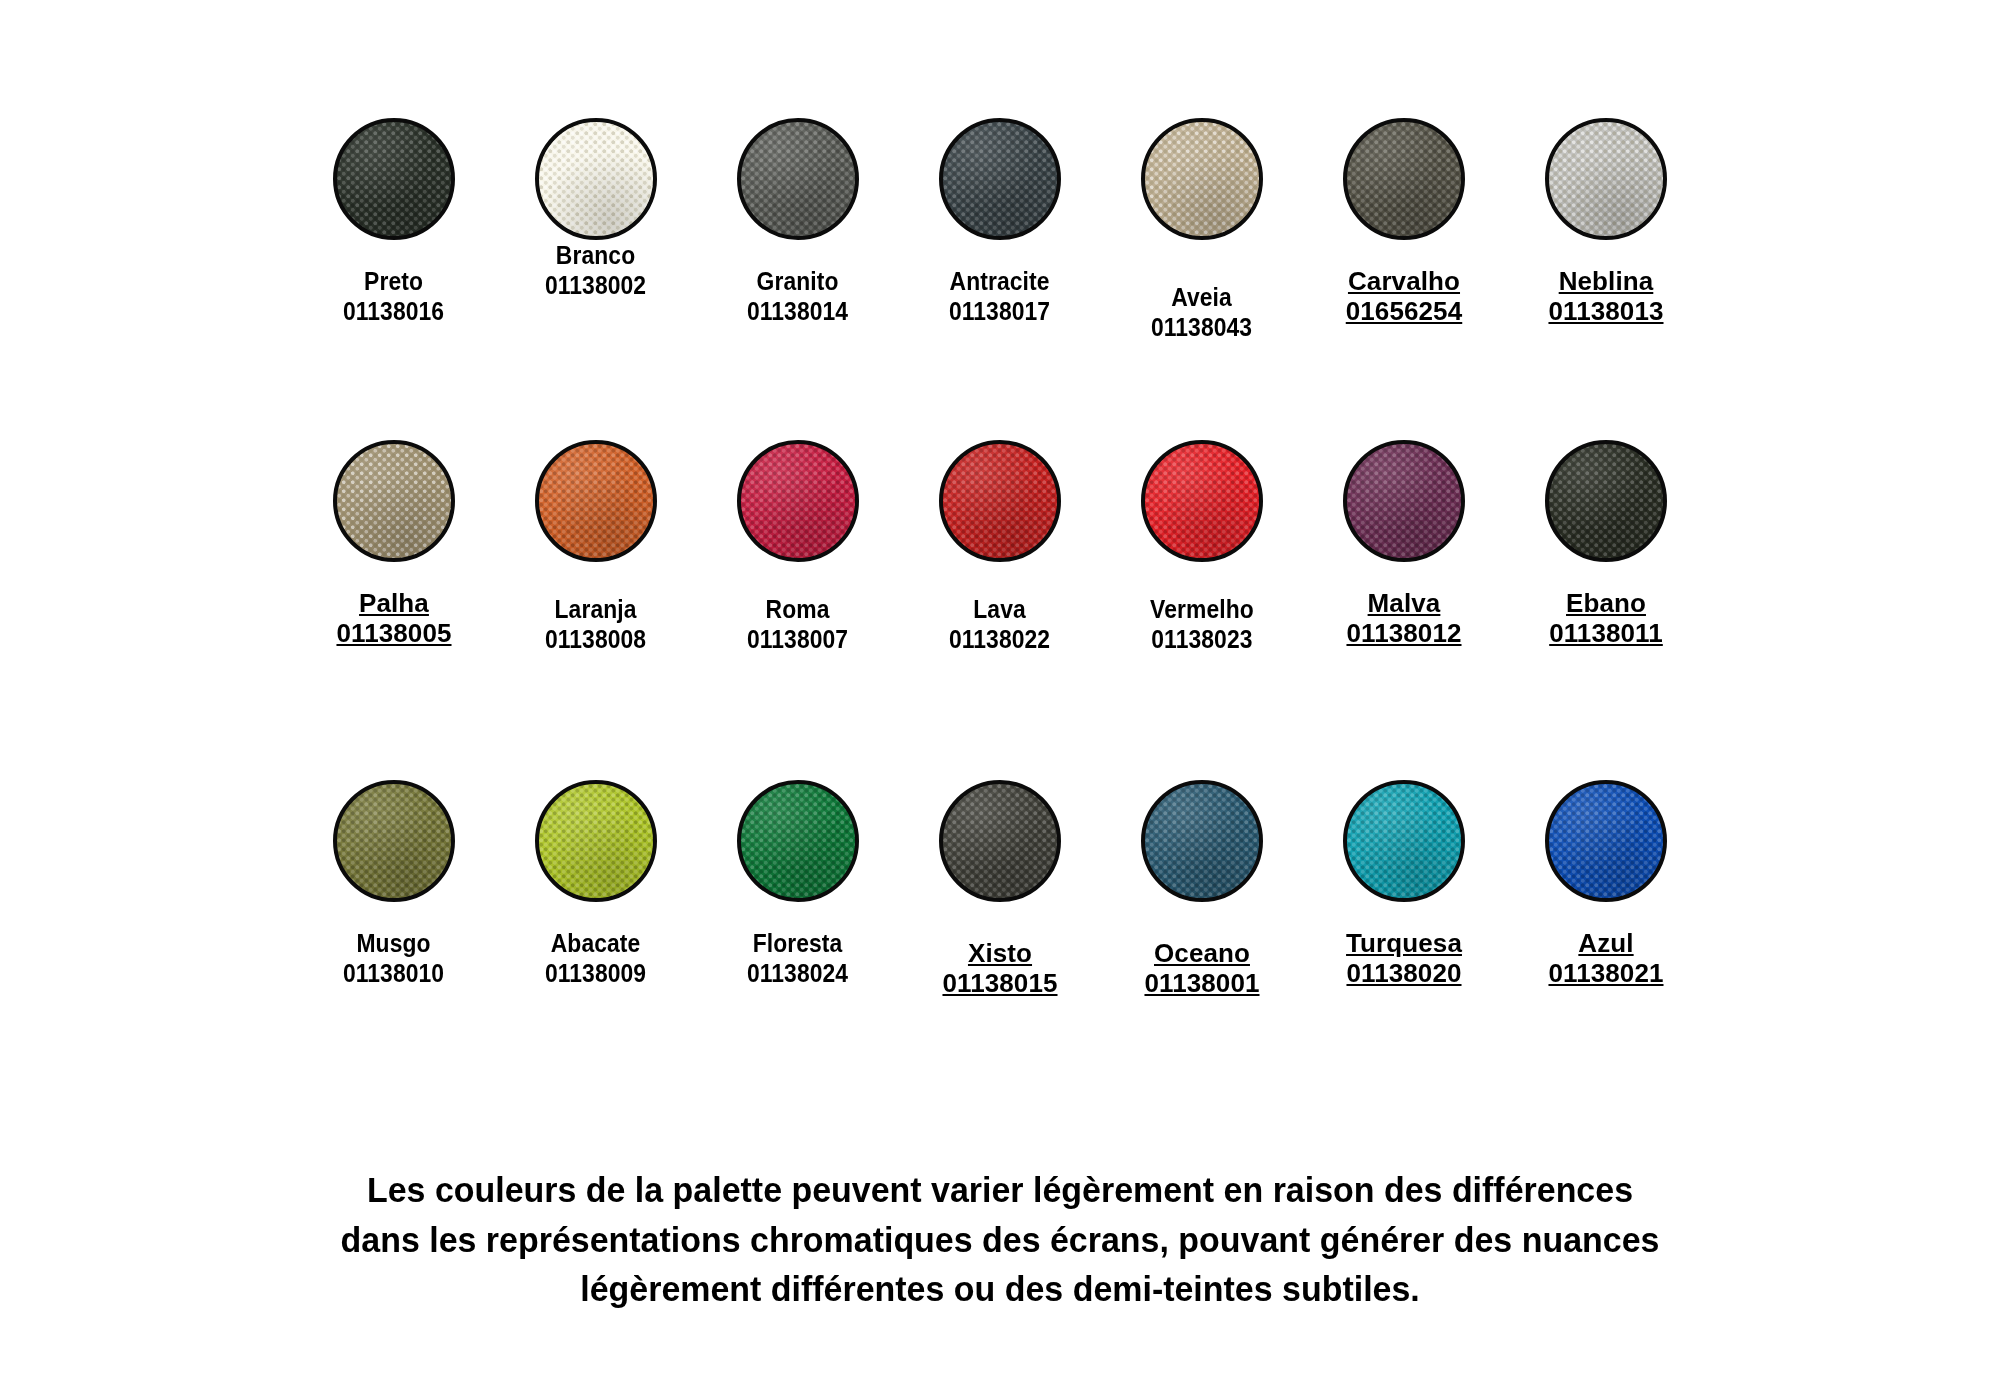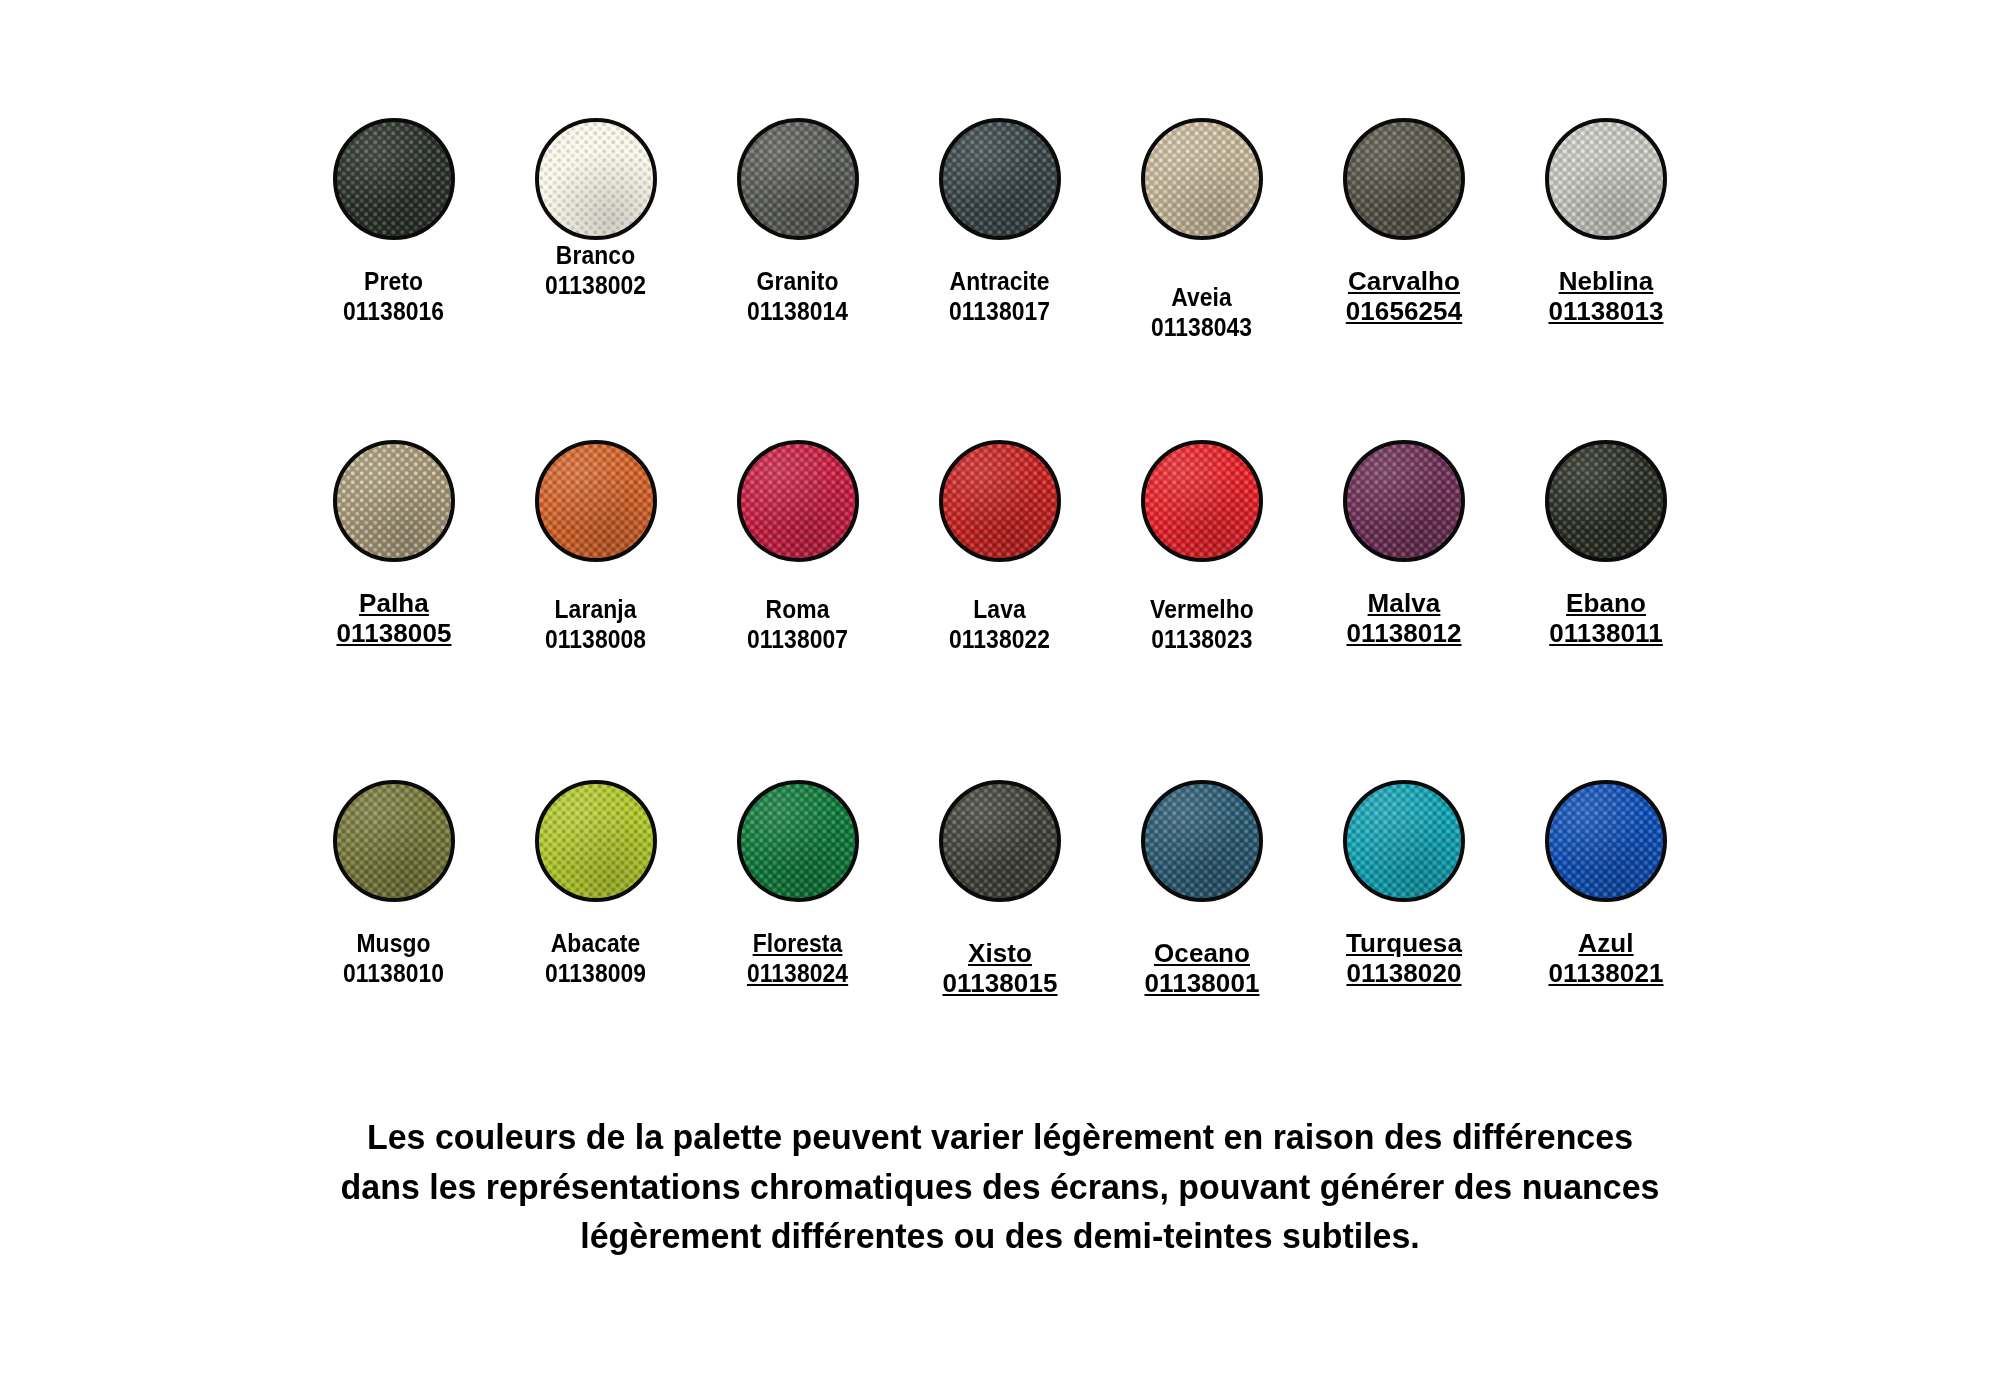--- a/index.html
+++ b/index.html
@@ -119,21 +119,21 @@
   .w-normal .swatch-name,
   .w-normal .swatch-code {
     transform: scaleX(1);
     text-decoration: underline;
   }
 
   
   .disclaimer {
     position: absolute;
     left: 0;
-    top: 1112px;
+    top: 1165px;
     width: 2000px;
     text-align: center;
     font-weight: bold;
     font-size: 35px;
     line-height: 1.42;
     padding: 0 180px;
     box-sizing: border-box;
   }
   .disclaimer span {
     display: block;
@@ -258,21 +258,21 @@
       </div>
       <div class="swatch-cell">
         <div class="swatch-disc" style="background-color: rgb(174, 197, 43);"></div>
         <div class="swatch-caption w-condensed" style="margin-top: 26px;">
           <span class="swatch-name">Abacate</span>
           <span class="swatch-code">01138009</span>
         </div>
       </div>
       <div class="swatch-cell">
         <div class="swatch-disc" style="background-color: rgb(16, 121, 58);"></div>
-        <div class="swatch-caption w-condensed" style="margin-top: 26px; text-decoration: underline;">
+        <div class="swatch-caption w-condensed" style="margin-top: 26px;">
           <span class="swatch-name">Floresta</span>
           <span class="swatch-code">01138024</span>
         </div>
       </div>
       <div class="swatch-cell">
         <div class="swatch-disc" style="background-color: rgb(67, 67, 60);"></div>
         <div class="swatch-caption w-normal" style="margin-top: 36px;">
           <span class="swatch-name">Xisto</span>
           <span class="swatch-code">01138015</span>
         </div>

